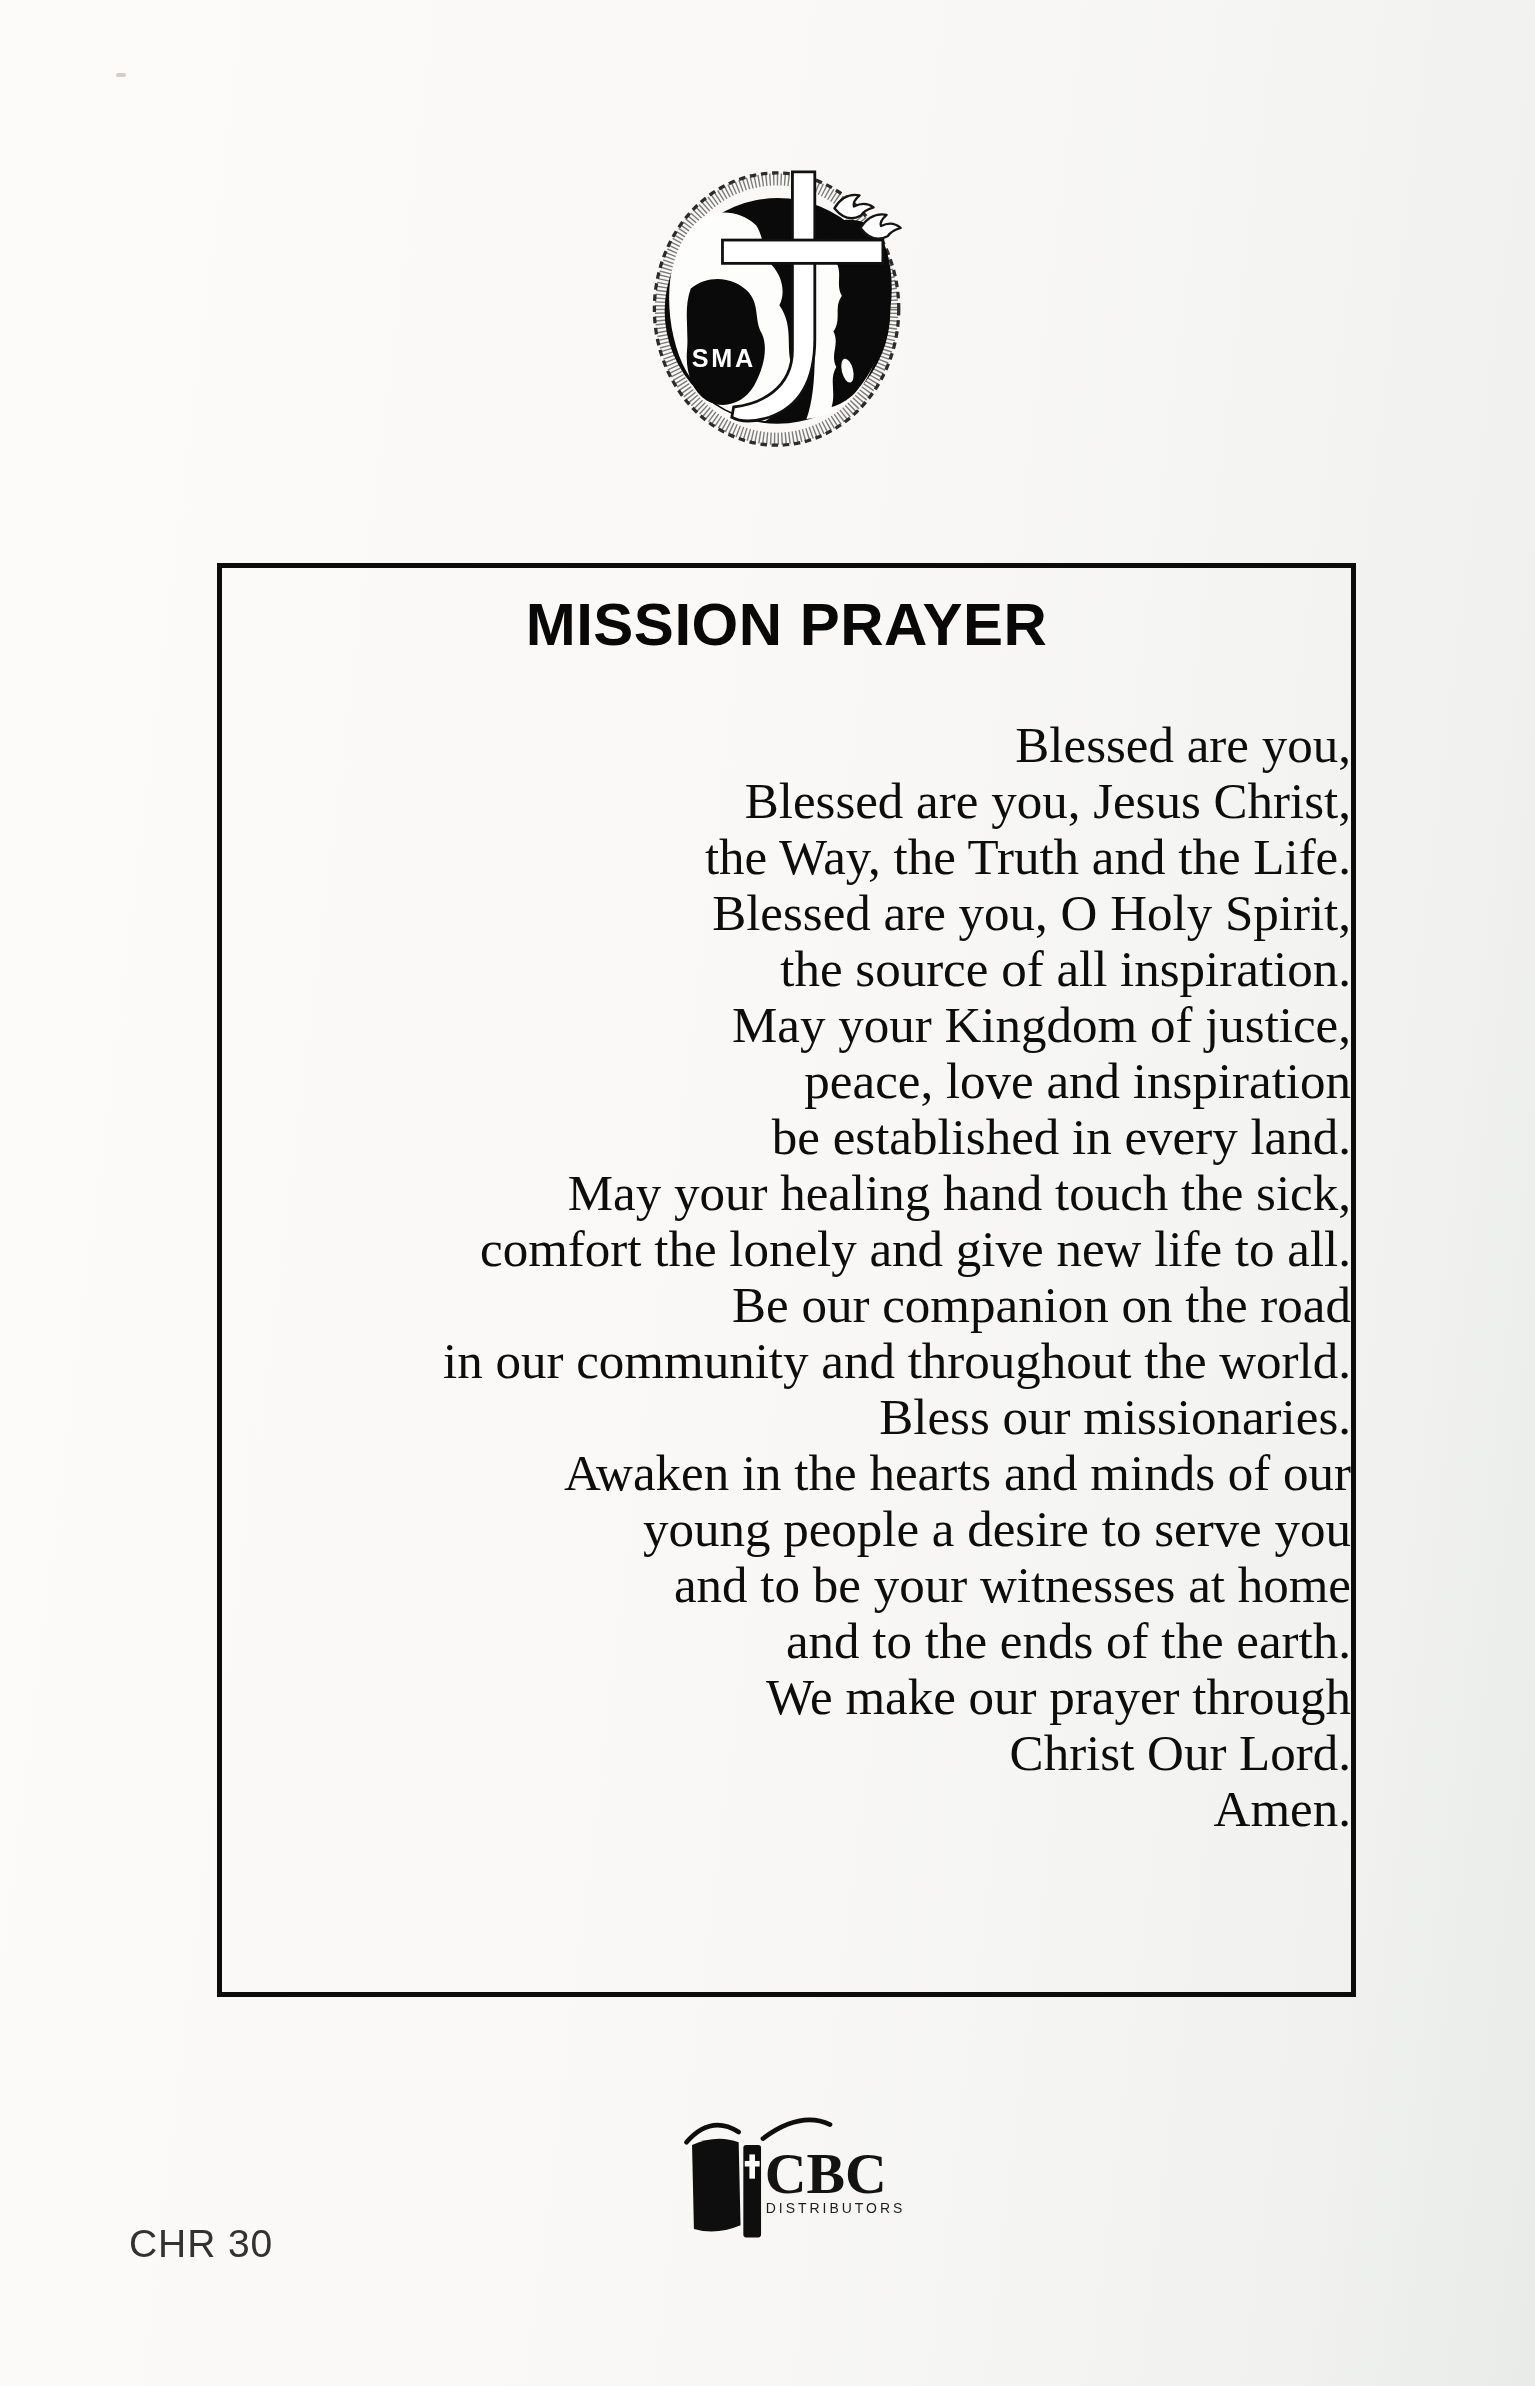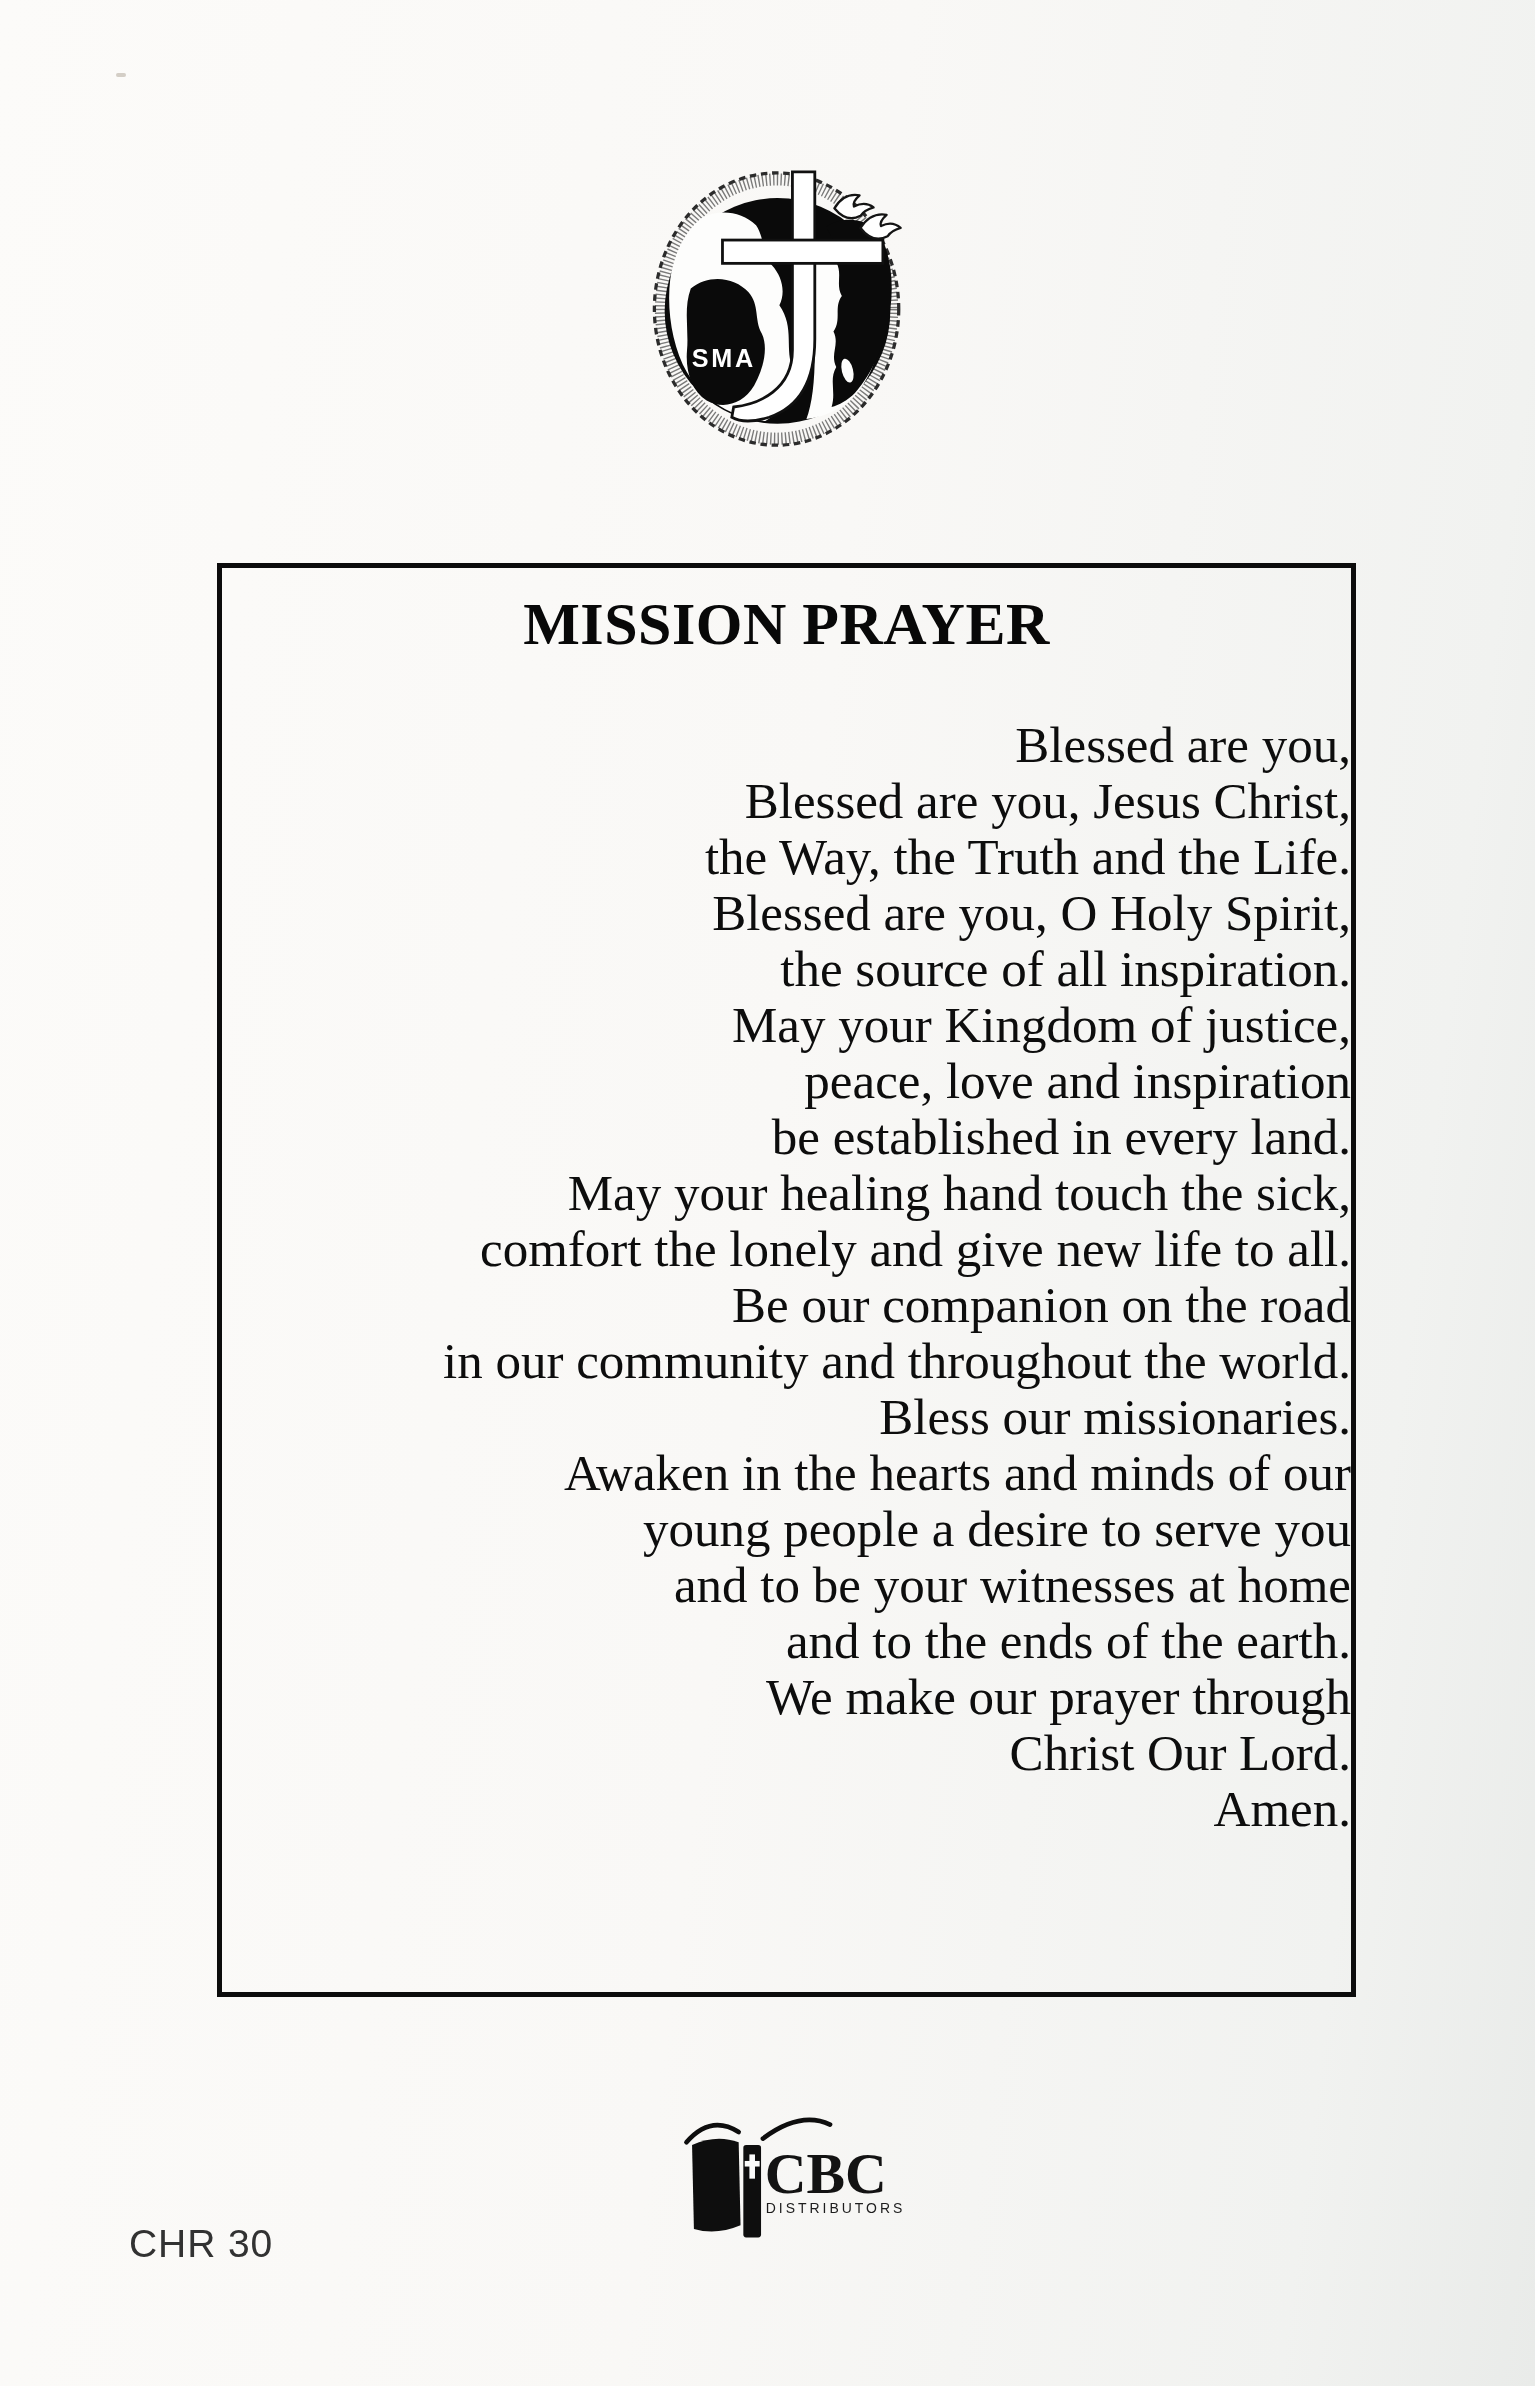--- a/index.html
+++ b/index.html
@@ -33,21 +33,21 @@
     box-sizing: border-box;
     background: transparent;
   }
   .prayer-title {
     margin: 22.4px 0 0 0;
     text-align: center;
     font-size: 60px;
     font-weight: bold;
     letter-spacing: 0.5px;
     color: #080808;
-    font-family: Liberation Serif, serif;
+    font-family: Liberation Sans, sans-serif;
   }
   .prayer-lines {
     margin-top: 58px;
     text-align: right;
   }
   .prayer-line {
     font-size: 51px;
     line-height: 56px;
     color: #0d0d0d;
     white-space: nowrap;

